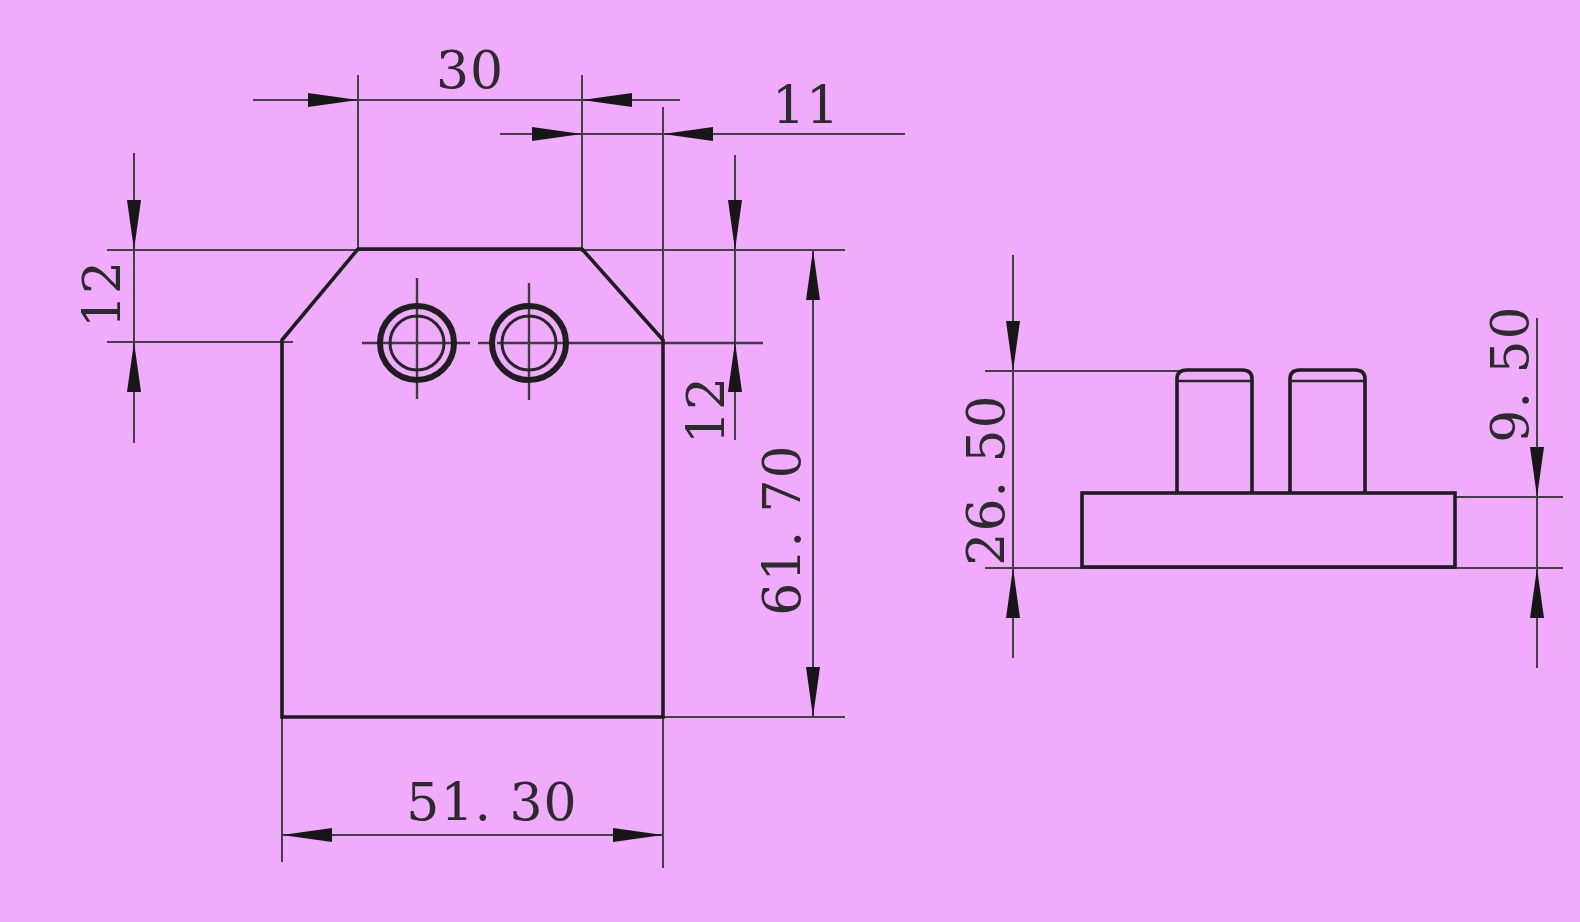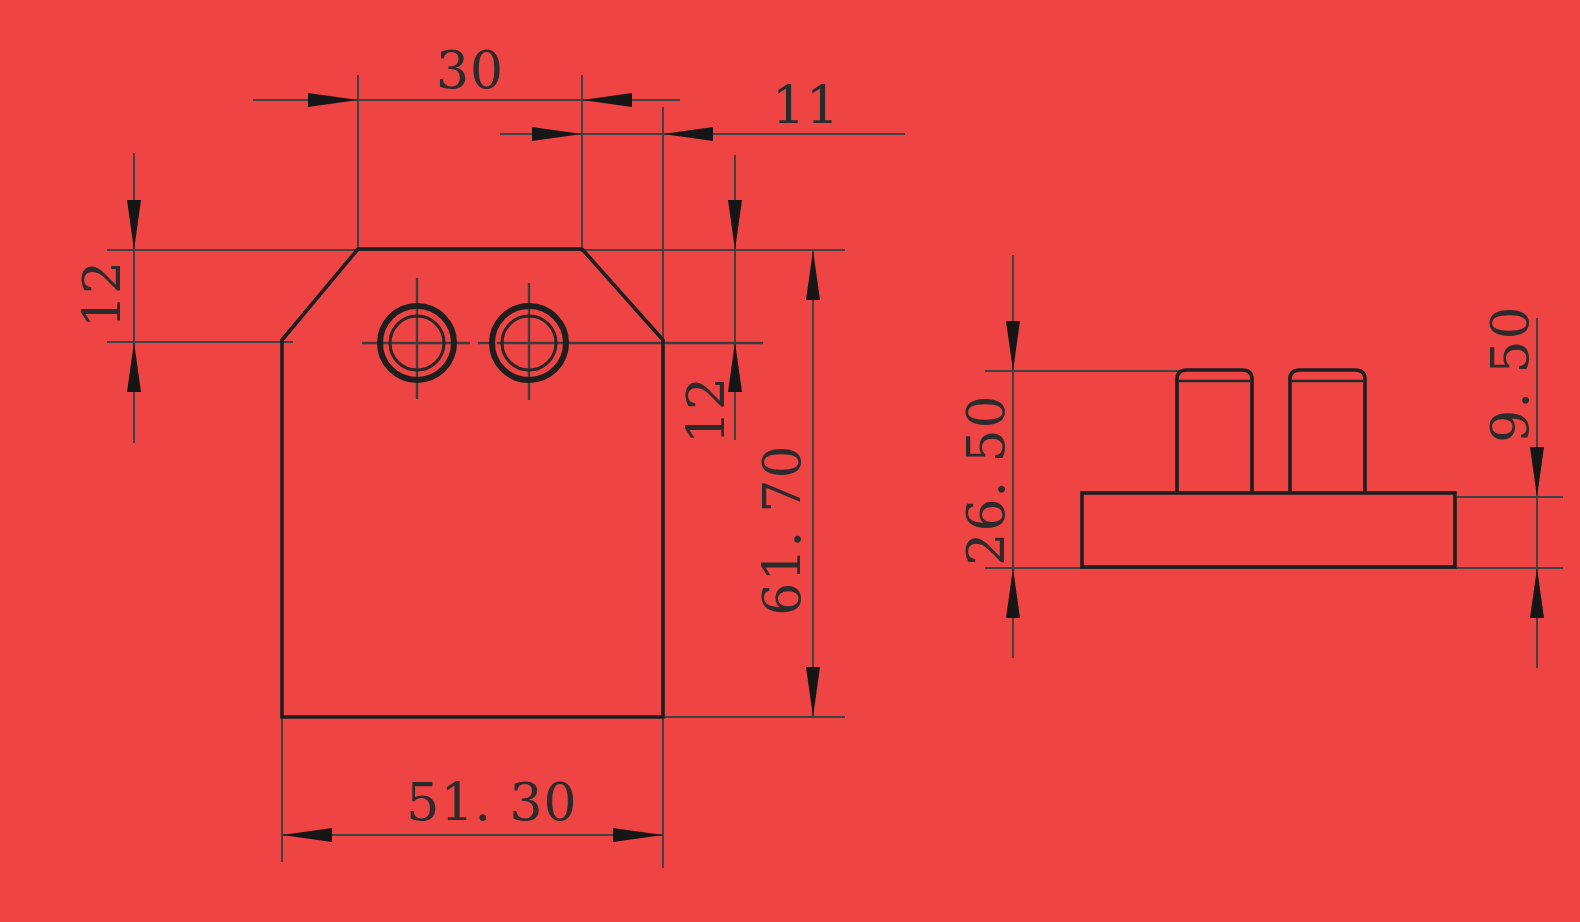--- a/index.html
+++ b/index.html
@@ -4,21 +4,21 @@
 <style>
   html, body {
     margin: 0;
     padding: 0;
     background: #ffffff;
   }
   .stage {
     position: relative;
     width: 1580px;
     height: 922px;
-    background: #ef4444;
+    background: #f0abfc;
     overflow: hidden;
   }
   svg { display: block; }
   .thick {
     fill: none;
     stroke: #1e1e1e;
     stroke-width: 3.6;
     stroke-linejoin: miter;
     stroke-linecap: butt;
   }

